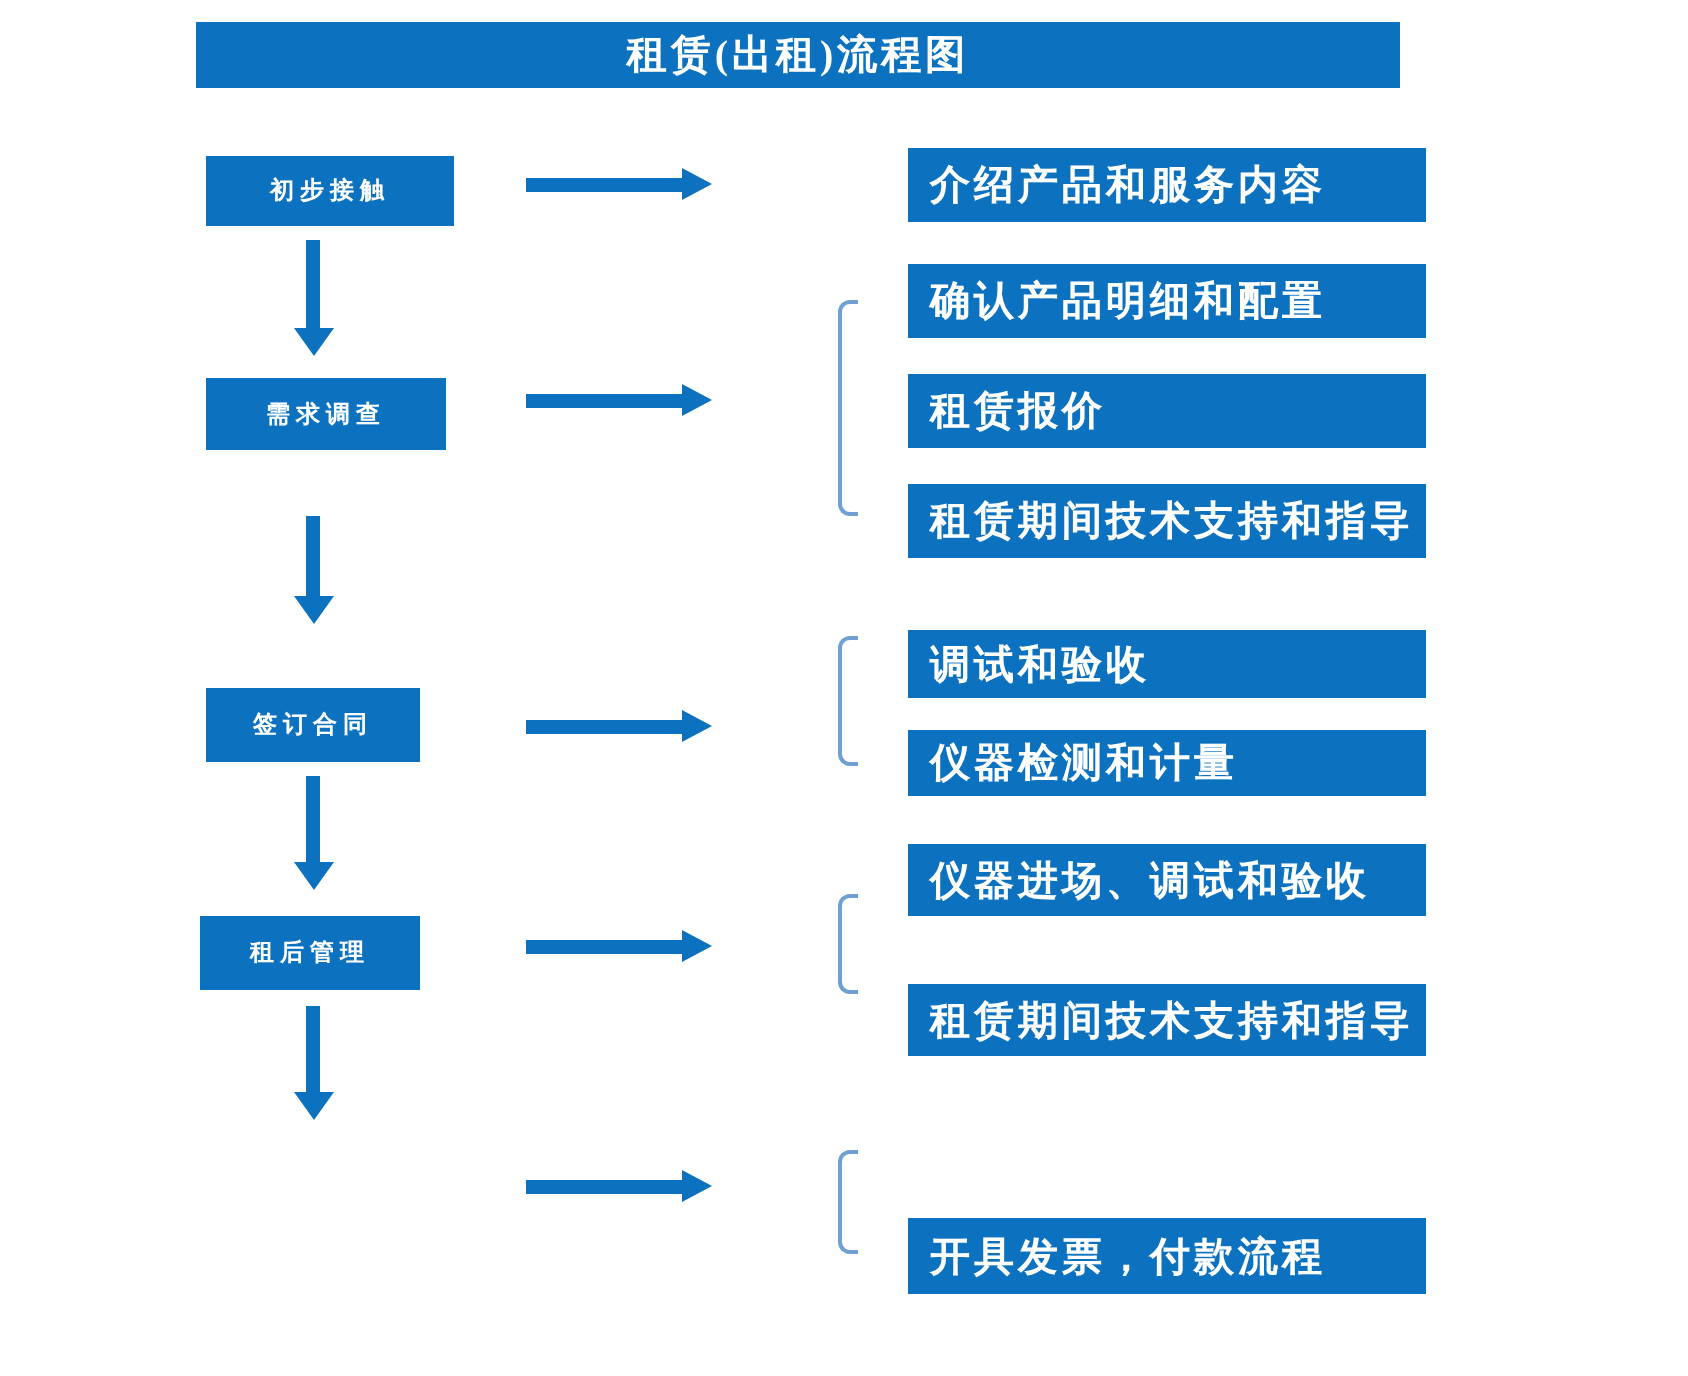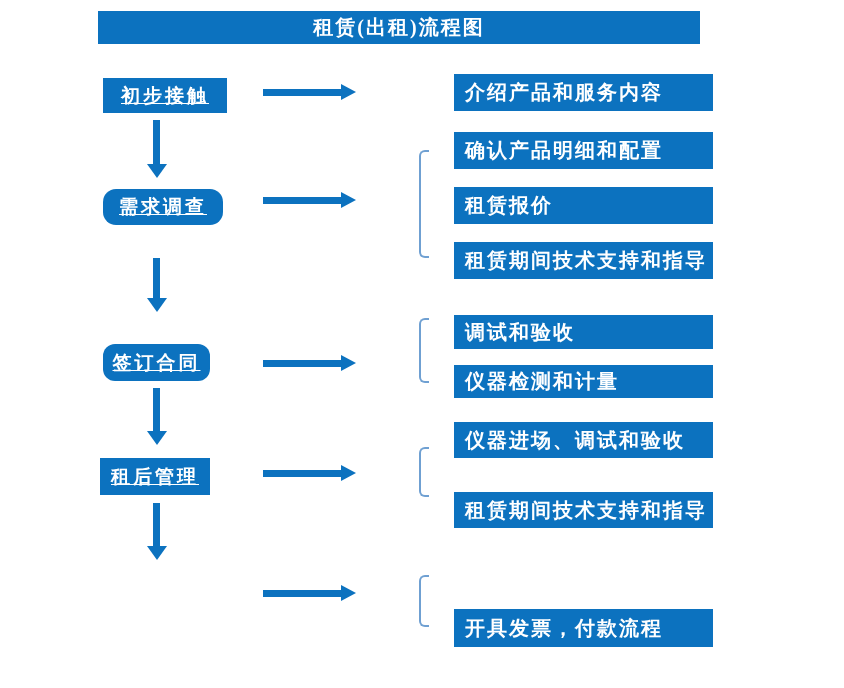--- a/index.html
+++ b/index.html
@@ -30,31 +30,30 @@
     display: flex;
     align-items: center;
     justify-content: center;
   }
 
   
   .step {
     position: absolute;
     background: var(--primary, #0c72bf);
     color: var(--box_text, #ffffff);
-    font-size: 19px;
+    font-size: 12px;
     font-weight: bold;
     letter-spacing: 3px;
     display: flex;
     align-items: center;
     justify-content: center;
-    text-decoration: underline;
   }
   #s1 { left: 103px; top: 78px;  width: 124px; height: 35px; }
-  #s2 { left: 103px; top: 189px; width: 120px; height: 36px; border-radius: 13px; }
-  #s3 { left: 103px; top: 344px; width: 107px; height: 37px; border-radius: 12px; }
+  #s2 { left: 103px; top: 189px; width: 120px; height: 36px; }
+  #s3 { left: 103px; top: 344px; width: 107px; height: 37px; }
   #s4 { left: 100px; top: 458px; width: 110px; height: 37px; }
   #s5 { left: 100px; top: 575px; width: 108px; height: 37px; }
 
   
   .output {
     position: absolute;
     left: 426px;
     width: 259px;
     background: var(--primary, #0c72bf);
     color: var(--box_text, #ffffff);

